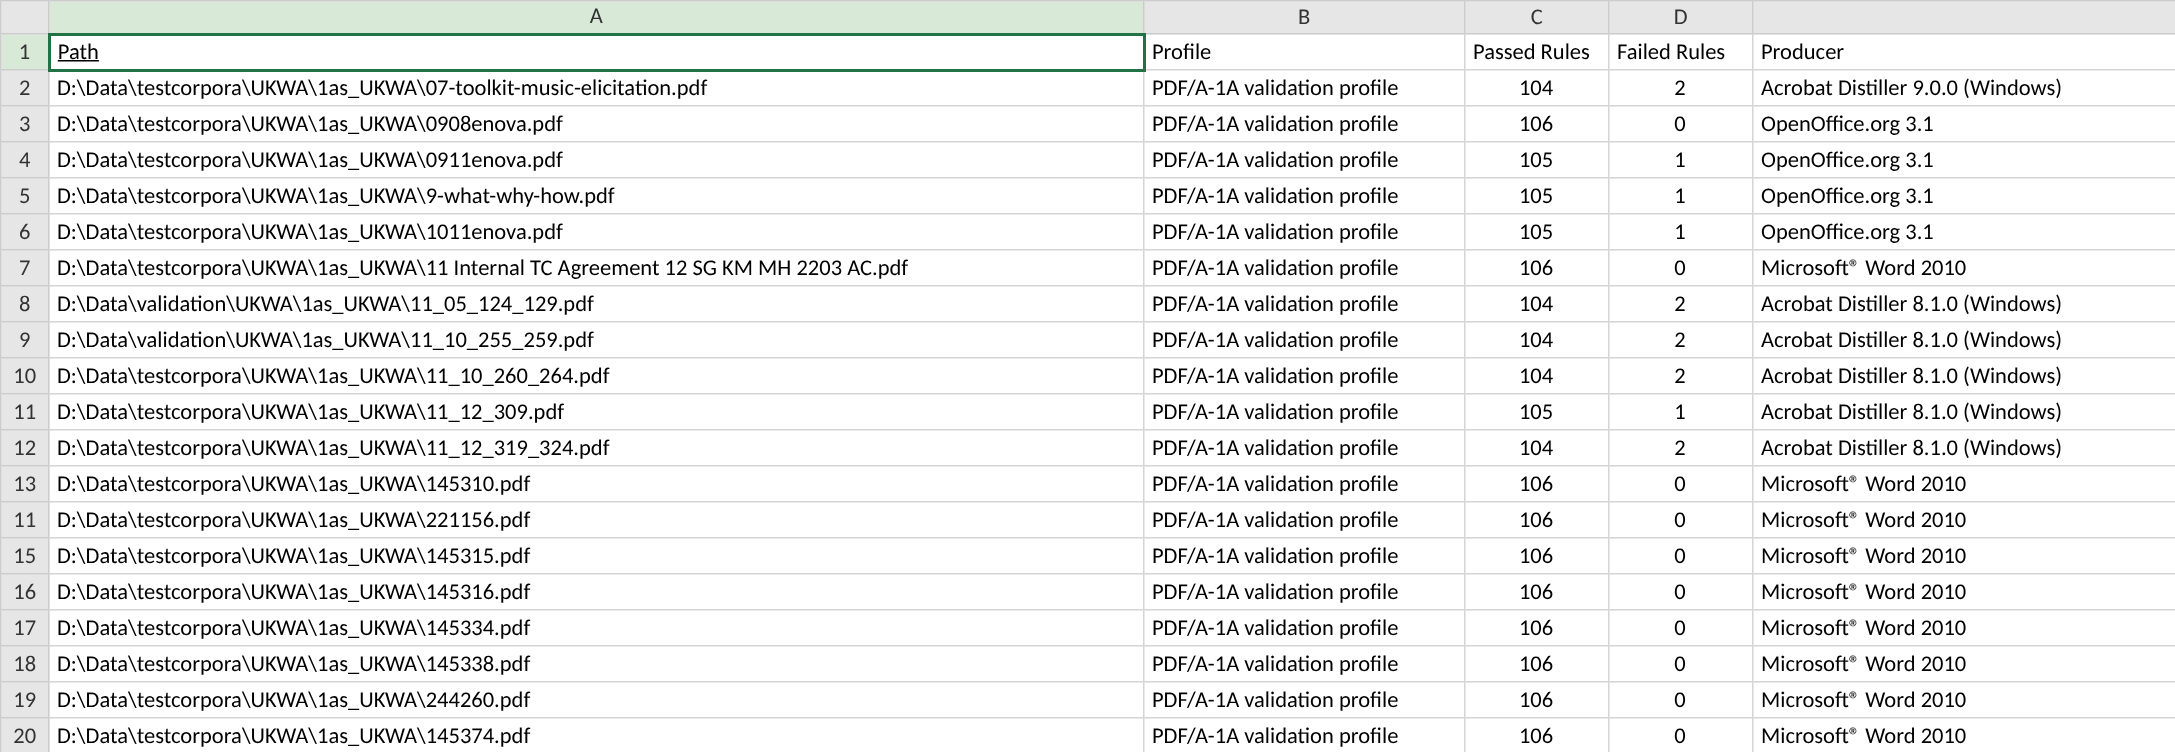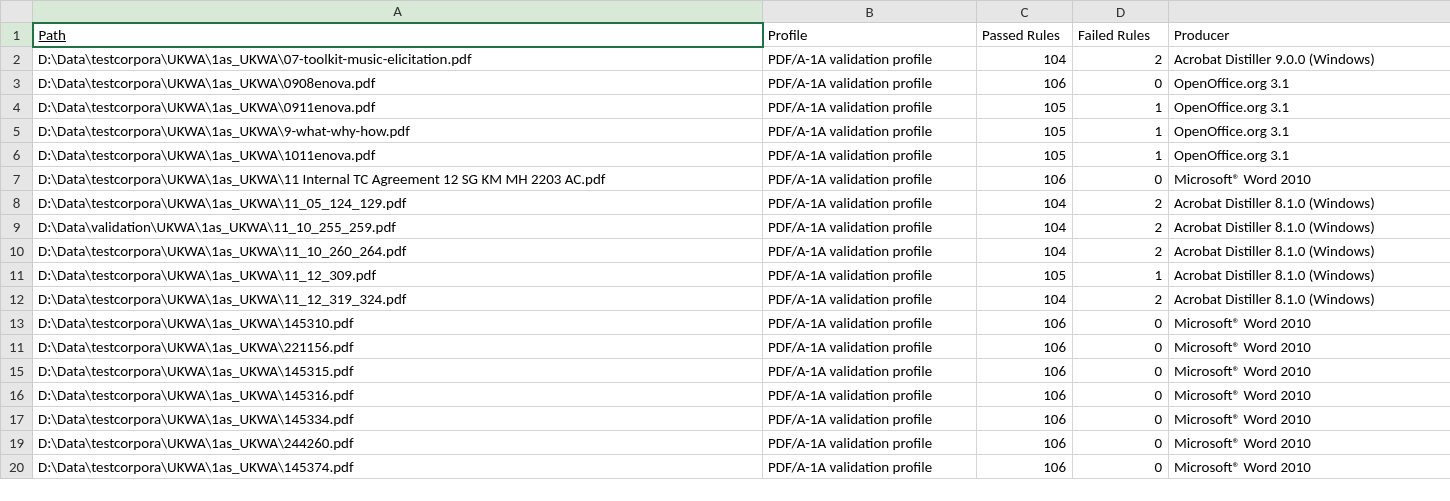--- a/index.html
+++ b/index.html
@@ -47,21 +47,21 @@
   
   td.cell {
     border: 1px solid #d4d4d4;
     padding: 2px 4px 2px 5px;
     height: 24px;
     white-space: nowrap;
     overflow: visible;
     background: #fff;
   }
   td.cell.num {
-    text-align: right;
+    text-align: center;
     padding-right: 6px;
   }
   
   td.cell.active {
     outline: 2px solid #217346;
     outline-offset: -1px;
     position: relative;
     text-decoration: underline;
   }
   
@@ -151,21 +151,21 @@
       <tr>
         <th class="row-head">7</th>
         <td class="cell">D:\Data\testcorpora\UKWA\1as_UKWA\11 Internal TC Agreement 12 SG KM MH 2203 AC.pdf</td>
         <td class="cell">PDF/A-1A validation profile</td>
         <td class="cell num">106</td>
         <td class="cell num">0</td>
         <td class="cell">Microsoft® Word 2010</td>
       </tr>
       <tr>
         <th class="row-head">8</th>
-        <td class="cell">D:\Data\testcorpora\UKWA\1as_UKWA\11_05_124_129.pdf</td>
+        <td class="cell">D:\Data\validation\UKWA\1as_UKWA\11_05_124_129.pdf</td>
         <td class="cell">PDF/A-1A validation profile</td>
         <td class="cell num">104</td>
         <td class="cell num">2</td>
         <td class="cell">Acrobat Distiller 8.1.0 (Windows)</td>
       </tr>
       <tr>
         <th class="row-head">9</th>
         <td class="cell">D:\Data\validation\UKWA\1as_UKWA\11_10_255_259.pdf</td>
         <td class="cell">PDF/A-1A validation profile</td>
         <td class="cell num">104</td>
@@ -224,20 +224,28 @@
         <th class="row-head">16</th>
         <td class="cell">D:\Data\testcorpora\UKWA\1as_UKWA\145316.pdf</td>
         <td class="cell">PDF/A-1A validation profile</td>
         <td class="cell num">106</td>
         <td class="cell num">0</td>
         <td class="cell">Microsoft® Word 2010</td>
       </tr>
       <tr>
         <th class="row-head">17</th>
         <td class="cell">D:\Data\testcorpora\UKWA\1as_UKWA\145334.pdf</td>
+        <td class="cell">PDF/A-1A validation profile</td>
+        <td class="cell num">106</td>
+        <td class="cell num">0</td>
+        <td class="cell">Microsoft® Word 2010</td>
+      </tr>
+      <tr>
+        <th class="row-head">18</th>
+        <td class="cell">D:\Data\testcorpora\UKWA\1as_UKWA\145338.pdf</td>
         <td class="cell">PDF/A-1A validation profile</td>
         <td class="cell num">106</td>
         <td class="cell num">0</td>
         <td class="cell">Microsoft® Word 2010</td>
       </tr>
       <tr>
         <th class="row-head">19</th>
         <td class="cell">D:\Data\testcorpora\UKWA\1as_UKWA\244260.pdf</td>
         <td class="cell">PDF/A-1A validation profile</td>
         <td class="cell num">106</td>

